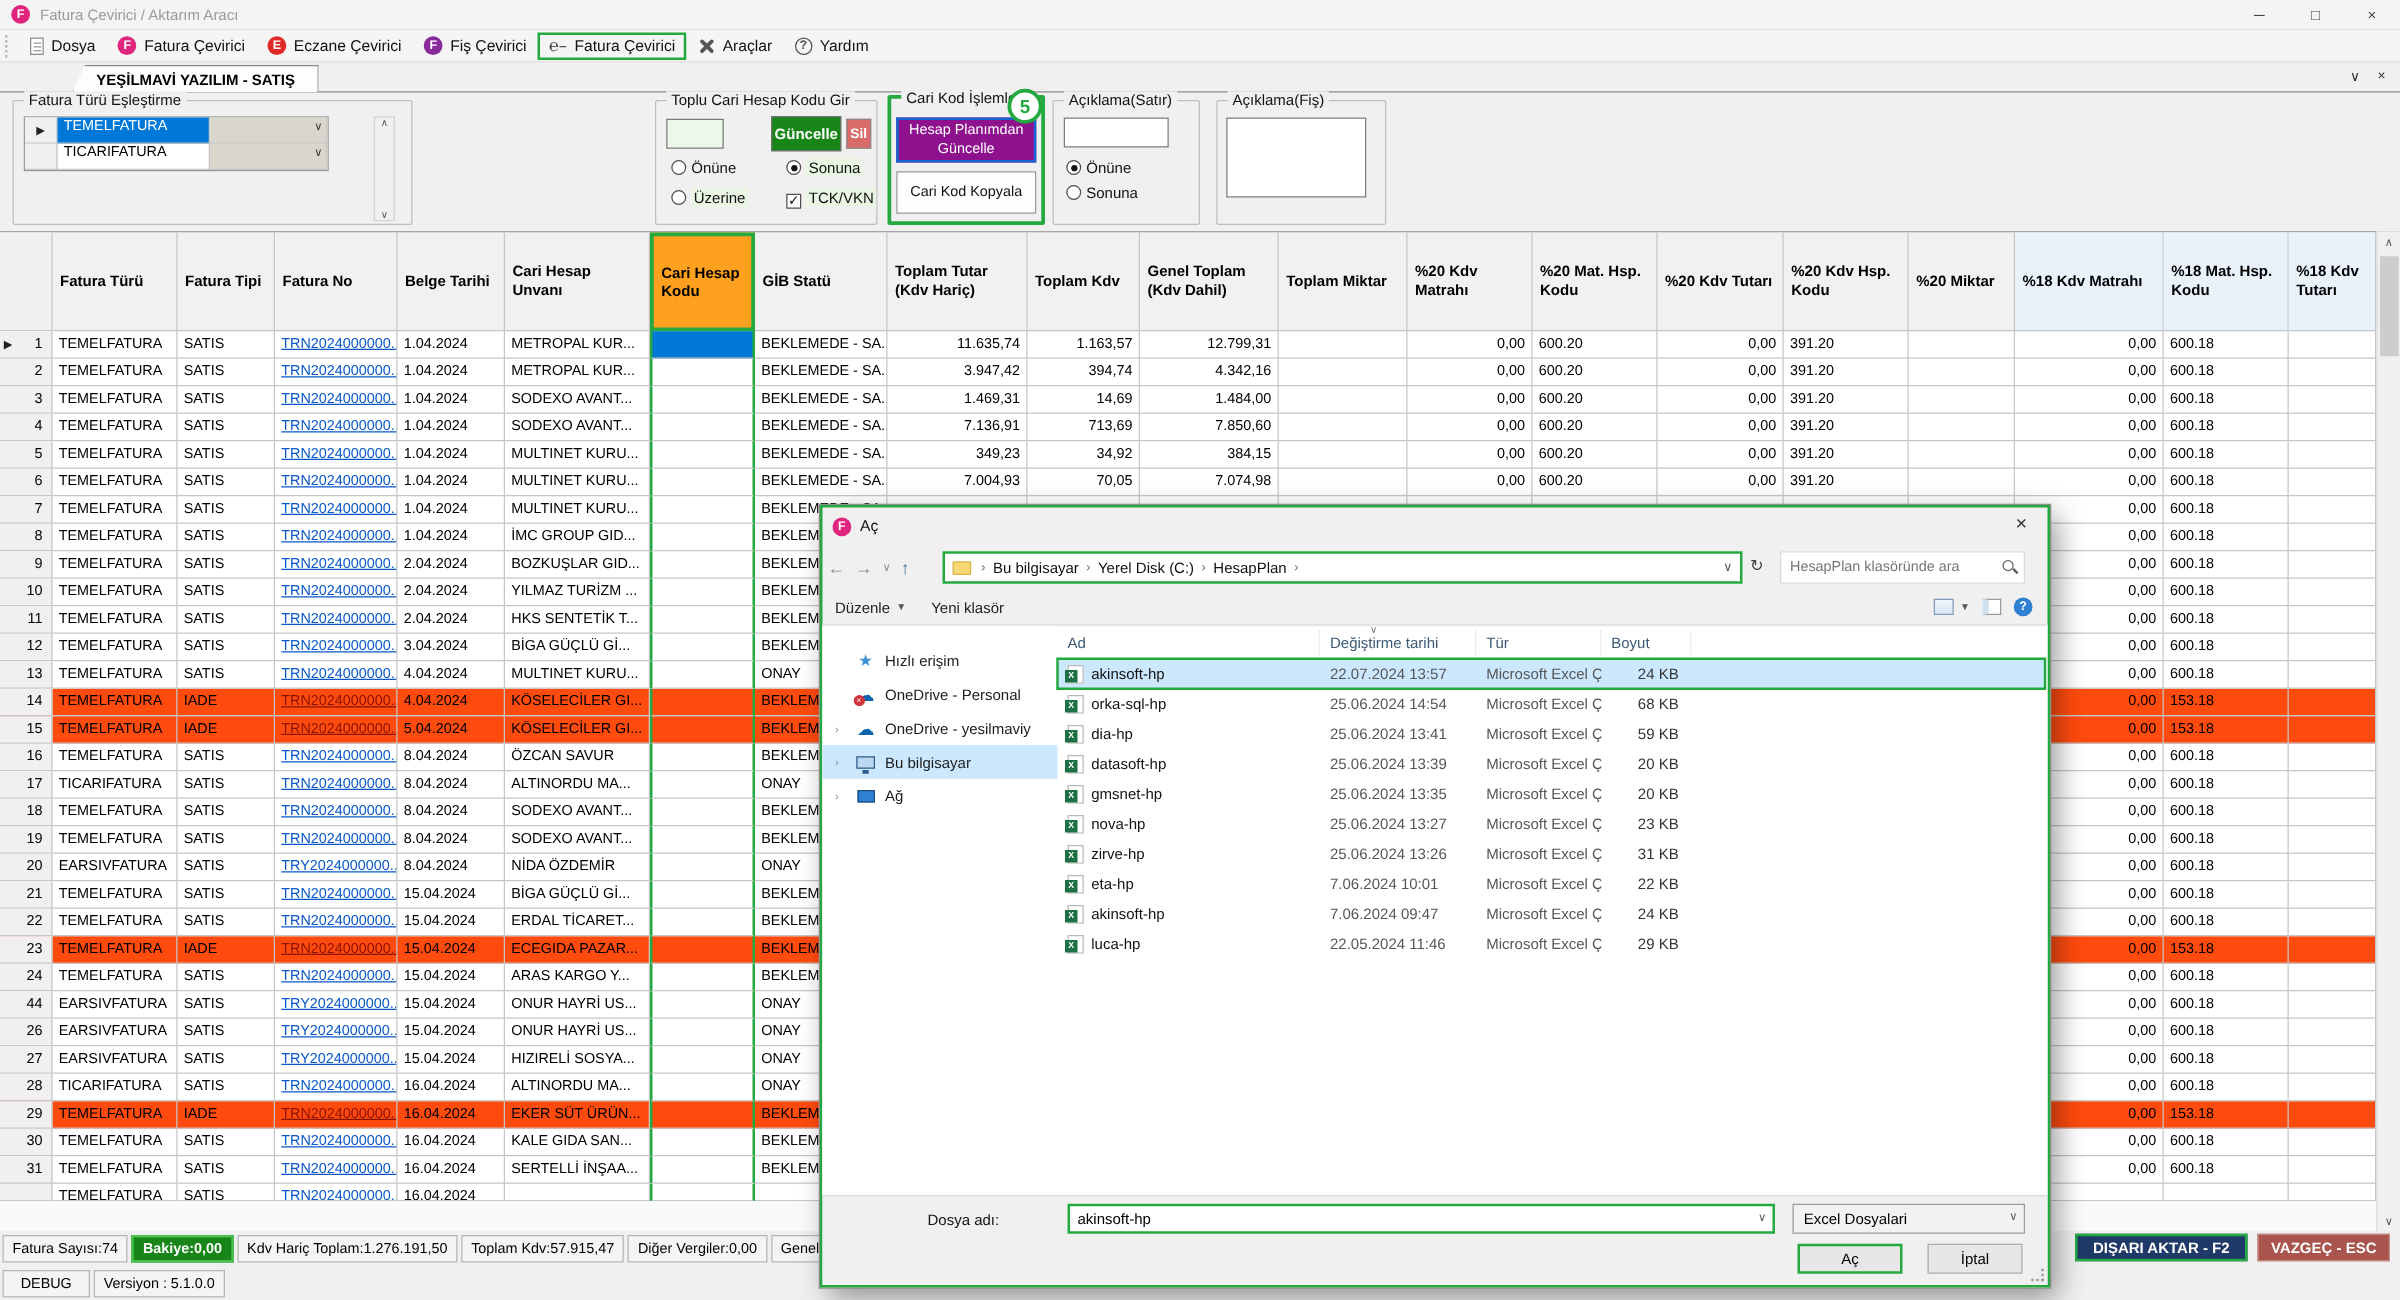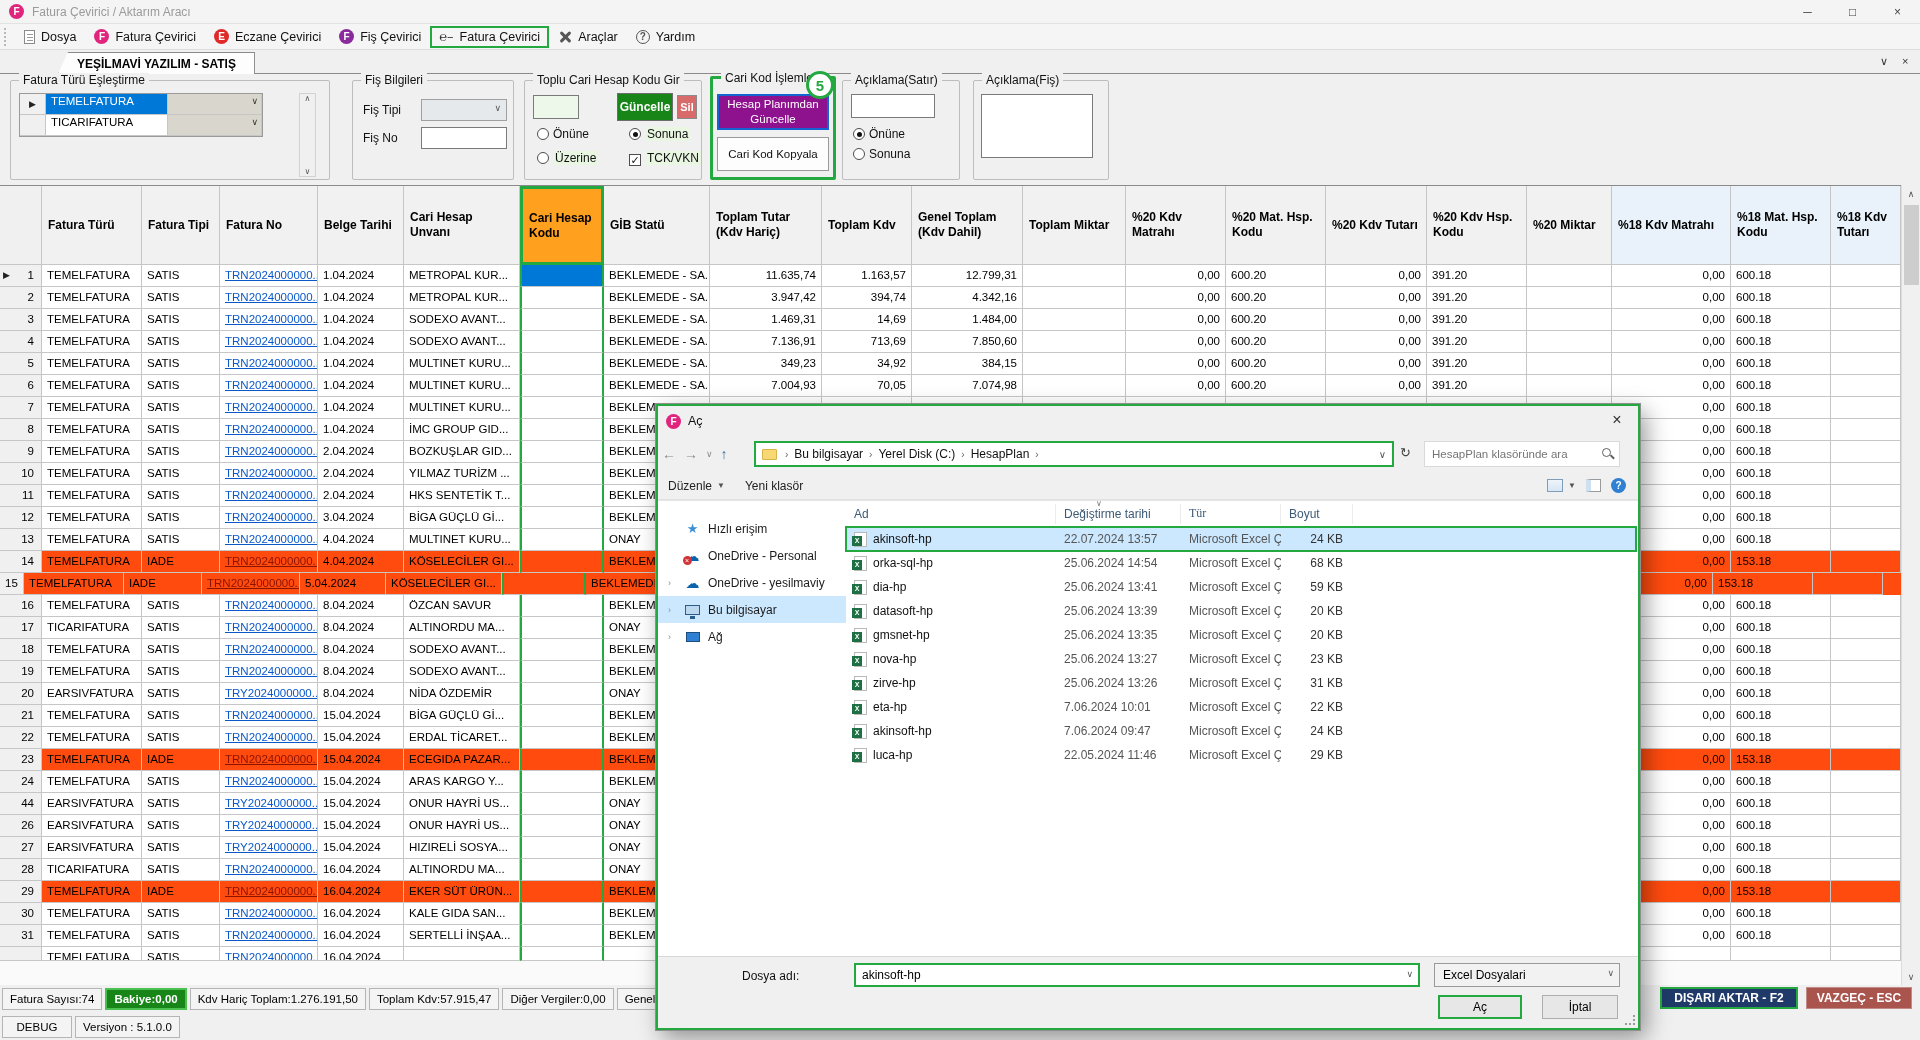--- a/index.html
+++ b/index.html
@@ -231,27 +231,20 @@
           <div class="mg-cell" style="width: 122px; height: 21px; white-space: nowrap;">TICARIFATURA</div>
           <div class="mg-cell mg-dd" style="width: 94px; height: 21px;"></div>
         </div>
       </div>
     <div class="vscroll-mini" style="left:288px;top:12px;height:84px;">
         <span>∧</span>
         <span>∨</span>
       </div>
   </div>
 
-  <div class="grp" style="left:352px;top:80px;width:162px;height:100px;">
-    <span class="grp-title">Fiş Bilgileri</span>
-    <span class="lbl" style="left:10px;top:22px;">Fiş Tipi</span>
-    <div class="ddbox" style="left:68px;top:18px;width:86px;height:22px;"></div>
-    <span class="lbl" style="left:10px;top:50px;">Fiş No</span>
-    <div class="tbox" style="left:68px;top:46px;width:86px;height:22px;"></div>
-  </div>
 
   <div class="grp" style="left:524px;top:80px;width:178px;height:100px;">
     <span class="grp-title">Toplu Cari Hesap Kodu Gir</span>
     <div class="tbox" style="left:8px;top:14px;width:46px;height:24px;background:#edf8ea;"></div>
     <div class="btn btn-green" style="left:92px;top:12px;width:56px;height:28px;">Güncelle</div>
     <div class="btn btn-red" style="left:152px;top:14px;width:20px;height:24px;font-size:11px;">Sil</div>
     <div class="opt" style="left:12px;top:46px;"><span class="radio"></span><span>Önüne</span></div>
     <div class="opt" style="left:104px;top:46px;"><span class="radio on"></span><span class="tint">Sonuna</span></div>
     <div class="opt" style="left:12px;top:70px;"><span class="radio"></span><span class="tint">Üzerine</span></div>
     <div class="opt" style="left:104px;top:70px;"><span class="chk">✓</span><span class="tint">TCK/VKN</span></div>
@@ -602,21 +595,21 @@
           <div class="t-cell t-right" style="width: 100px;"></div>
           <div class="t-cell" style="width: 100px;"></div>
           <div class="t-cell t-right" style="width: 101px;"></div>
           <div class="t-cell" style="width: 100px;"></div>
           <div class="t-cell t-right" style="width: 85px;"></div>
           <div class="t-cell t-right" style="width: 119px;">0,00</div>
           <div class="t-cell" style="width: 100px;">153.18</div>
           <div class="t-cell t-right" style="width: 70px;"></div>
         </div>
         <div class="t-row iade">
-          <div class="t-cell t-num" style="width: 24px;">15</div>
+          <div class="t-cell t-num" style="width: 42px;">15</div>
           <div class="t-cell" style="width: 100px;">TEMELFATURA</div>
           <div class="t-cell" style="width: 78px;">IADE</div>
           <div class="t-cell" style="width: 98px;"><span class="t-link">TRN2024000000...</span></div>
           <div class="t-cell" style="width: 86px;">5.04.2024</div>
           <div class="t-cell" style="width: 116px;">KÖSELECİLER GI...</div>
           <div class="t-cell t-kod" style="width: 84px;"></div>
           <div class="t-cell" style="width: 106px;">BEKLEMEDE - SA...</div>
           <div class="t-cell t-right" style="width: 112px;"></div>
           <div class="t-cell t-right" style="width: 90px;"></div>
           <div class="t-cell t-right" style="width: 111px;"></div>
@@ -1103,21 +1096,21 @@
             <span class="side-ico">
               <span class="ico-net"></span>
             </span>
             <span>Ağ</span>
           </div>
         </div>
       <div class="flist">
         <div class="fl-hdr" id="fl-header">
             <div class="fl-hcell" style="width: 210px;">Ad</div>
             <div class="fl-hcell" style="width: 125px;">Değiştirme tarihi</div>
-            <div class="fl-hcell" style="width: 100px; font-family: Liberation Serif, serif;">Tür</div>
+            <div class="fl-hcell" style="width: 100px;">Tür</div>
             <div class="fl-hcell" style="width: 72px;">Boyut</div>
             <span class="fl-sort">∨</span>
           </div>
         <div id="fl-rows">
             <div class="fl-row sel">
               <div class="fl-cell fl-name" style="width: 210px;">
                 <span class="xls"></span>
                 <span>akinsoft-hp</span>
               </div>
               <div class="fl-cell fl-date" style="width: 125px;">22.07.2024 13:57</div>

